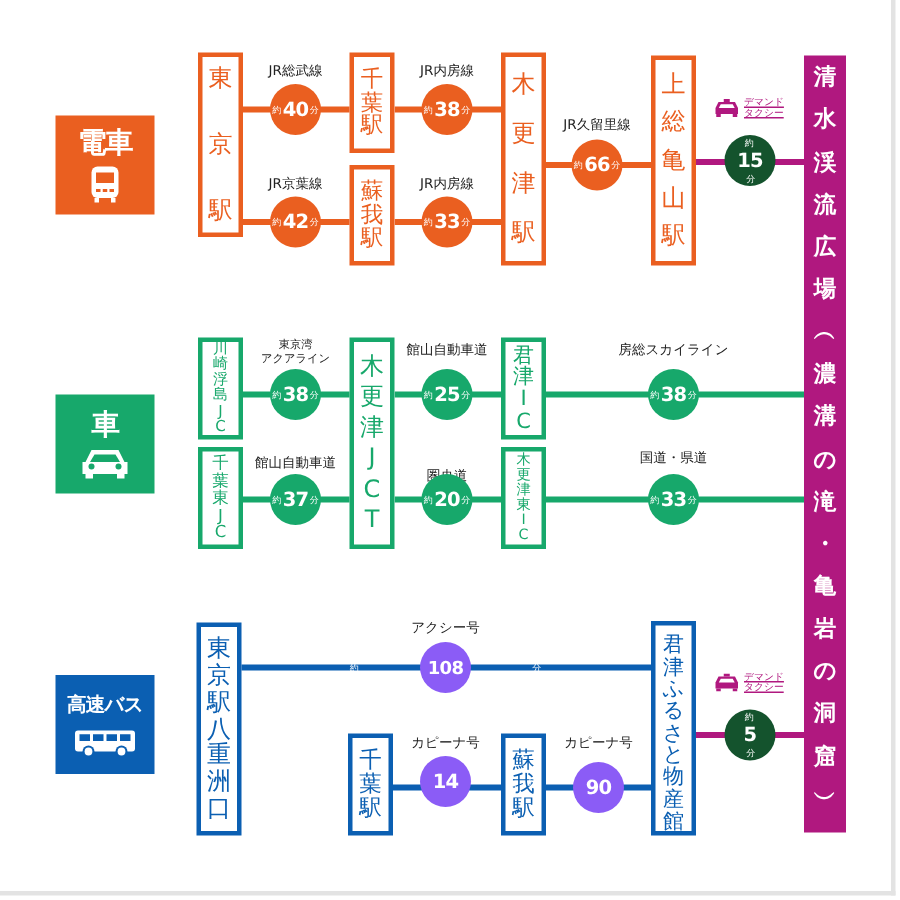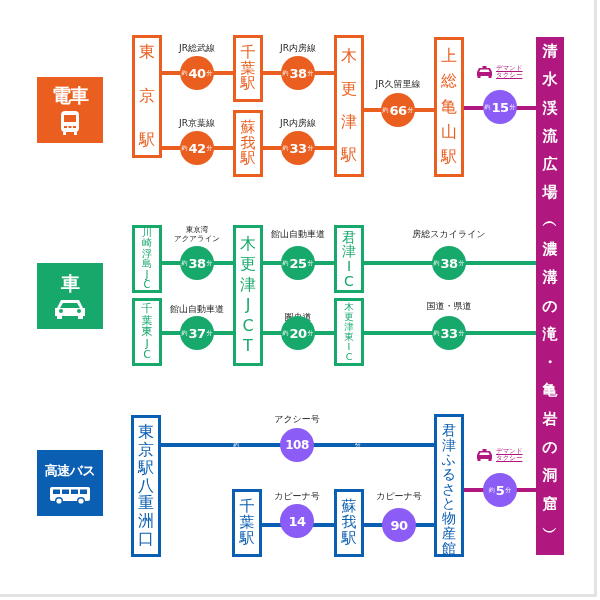--- a/index.html
+++ b/index.html
@@ -40,21 +40,21 @@
     position: absolute; width: 34px; height: 34px; border-radius: 50%;
     color: #fff; display: flex; align-items: center; justify-content: center;
     font-weight: bold; white-space: nowrap; text-align: right;
   }
   .circle .pre { font-size: 6px; font-weight: normal; margin-right: 1px; }
   .circle .num { font-size: 13px; letter-spacing: -0.5px; }
   .circle .post { font-size: 6px; font-weight: normal; margin-left: 1px; }
   .c-orange { background: #ea5f20; }
   .c-green  { background: #17a86b; }
   .c-blue   { background: #8b5cf6; gap: 45px; }
-  .c-purple { background: #8b5cf6; }
+  .c-purple { background: #14532d; flex-direction: column; }
 
   .route-label {
     position: absolute; font-size: 9px; color: #222; text-align: center;
     white-space: nowrap; transform: translateX(-50%); line-height: 10px;
   }
   .route-label.small { font-size: 7.5px; line-height: 8.5px; }
 
   .taxi {
     position: absolute; display: flex; align-items: center; color: #b0187f;
   }

